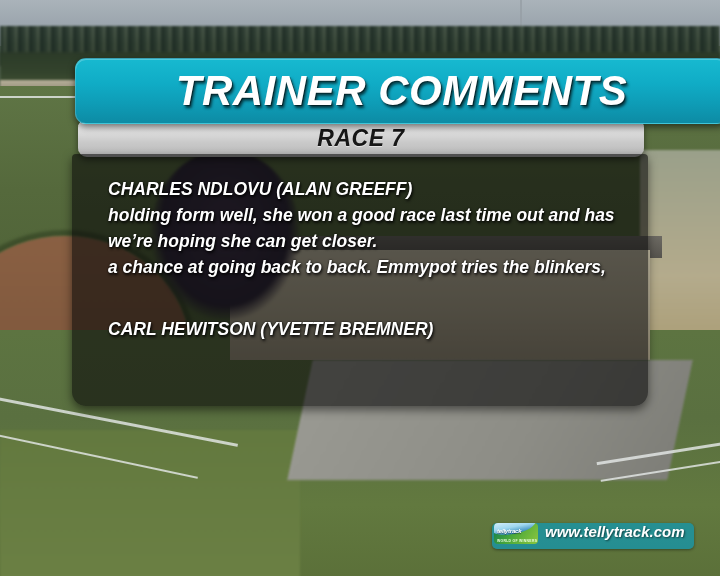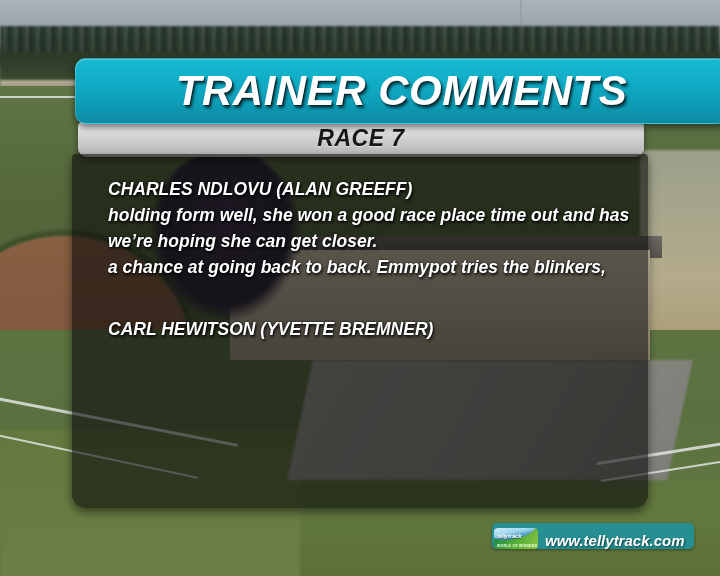--- a/index.html
+++ b/index.html
@@ -162,21 +162,21 @@
     font-size:23px;
     font-weight:bold;
     font-style:italic;
     color:#171717;
     letter-spacing:.5px;
     text-shadow:0 1px 0 rgba(255,255,255,.5);
   }
 
   
   .content-panel {
-    position:absolute; left:2px; top:96px; width:576px; height:354px;
+    position:absolute; left:2px; top:96px; width:576px; height:252px;
     border-radius:4px 4px 14px 14px;
     background:rgba(8,9,8,.60);
     box-shadow:0 4px 10px rgba(0,0,0,.5);
   }
 
   .comment-body {
     position:absolute; left:36px; top:22px; right:18px;
   }
 
   .block { margin-bottom:8px; }
@@ -191,21 +191,21 @@
     line-height:26px;
     white-space:nowrap;
     text-shadow:1px 2px 3px rgba(0,0,0,.9), 0 0 2px rgba(0,0,0,.8);
   }
   .comment-line.wrap { white-space:nowrap; }
 
   
   .watermark {
     position:absolute; left:492px; top:523px;
     height:26px;
-    display:flex; align-items:flex-end;
+    display:flex; align-items:flex-start;
     border-radius:5px;
     background:rgba(22,150,170,.78);
     padding:0 9px 0 2px;
     box-shadow:0 1px 3px rgba(0,0,0,.4);
   }
   .wm-logo {
     width:44px; height:21px;
     border-radius:4px;
     background:linear-gradient(125deg,#0e7a4f 0%,#4aa83a 45%,#8cc63e 100%);
     position:relative; overflow:hidden;
@@ -274,21 +274,21 @@
 
     <div class="title-bar">
       <span class="title-text">TRAINER COMMENTS</span>
     </div>
 
     <div class="content-panel">
       <div class="comment-body">
 
         <div class="block">
           <div class="trainer-name">CHARLES NDLOVU (ALAN GREEFF)</div>
-          <div class="comment-line wrap">holding form well, she won a good race place time out and has</div>
+          <div class="comment-line wrap">holding form well, she won a good race last time out and has</div>
           <div class="comment-line wrap">we’re hoping she can get closer.</div>
           <div class="comment-line wrap">a chance at going back to back. Emmypot tries the blinkers,</div>
         </div>
 
         <div class="block-gap"></div>
 
         <div class="block">
           <div class="trainer-name">CARL HEWITSON (YVETTE BREMNER)</div>
         </div>
 

